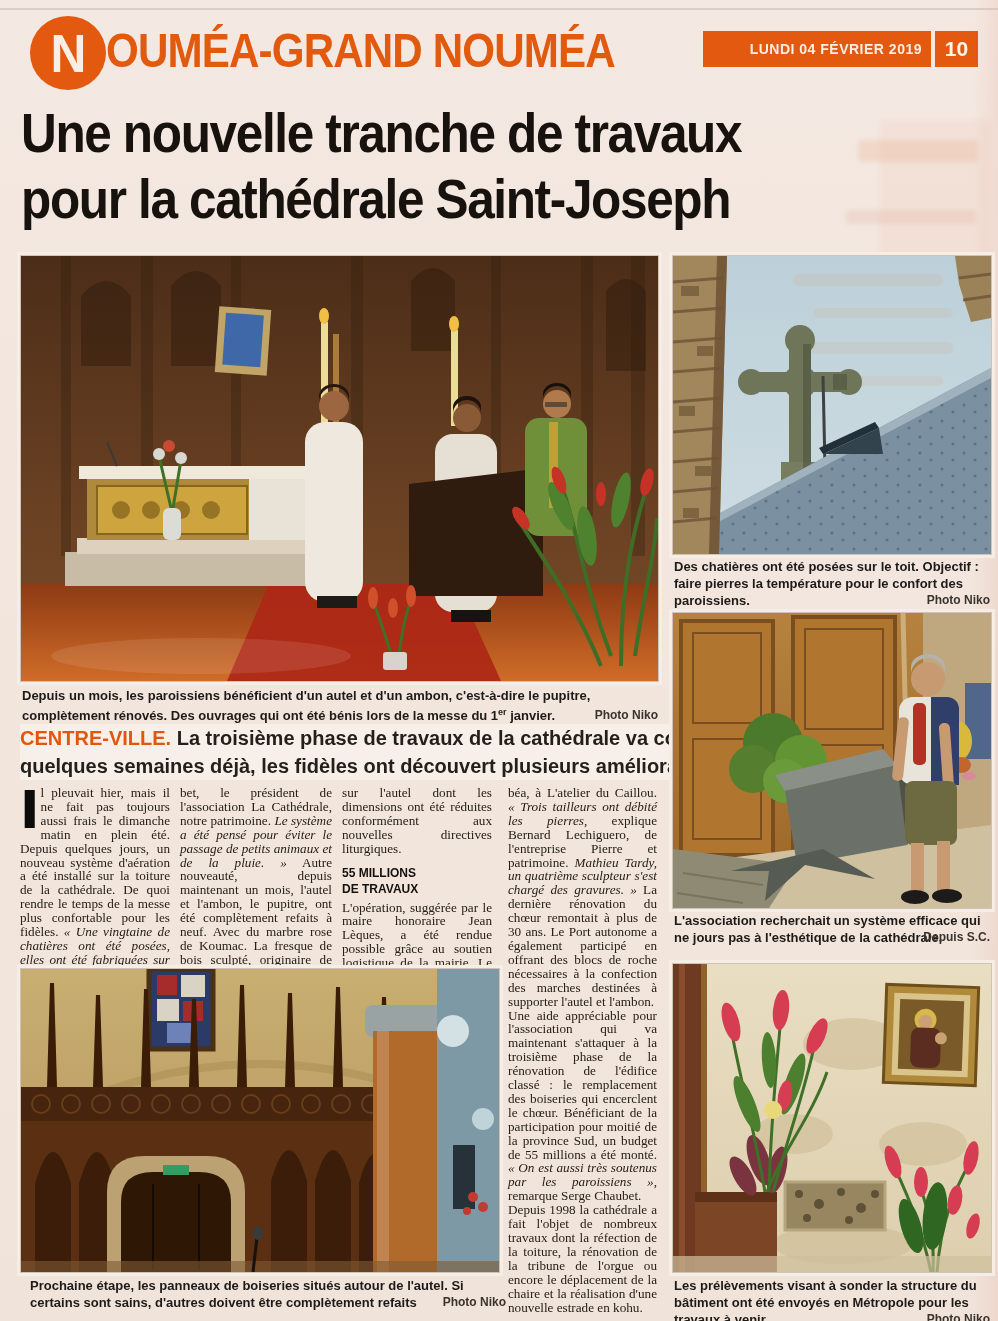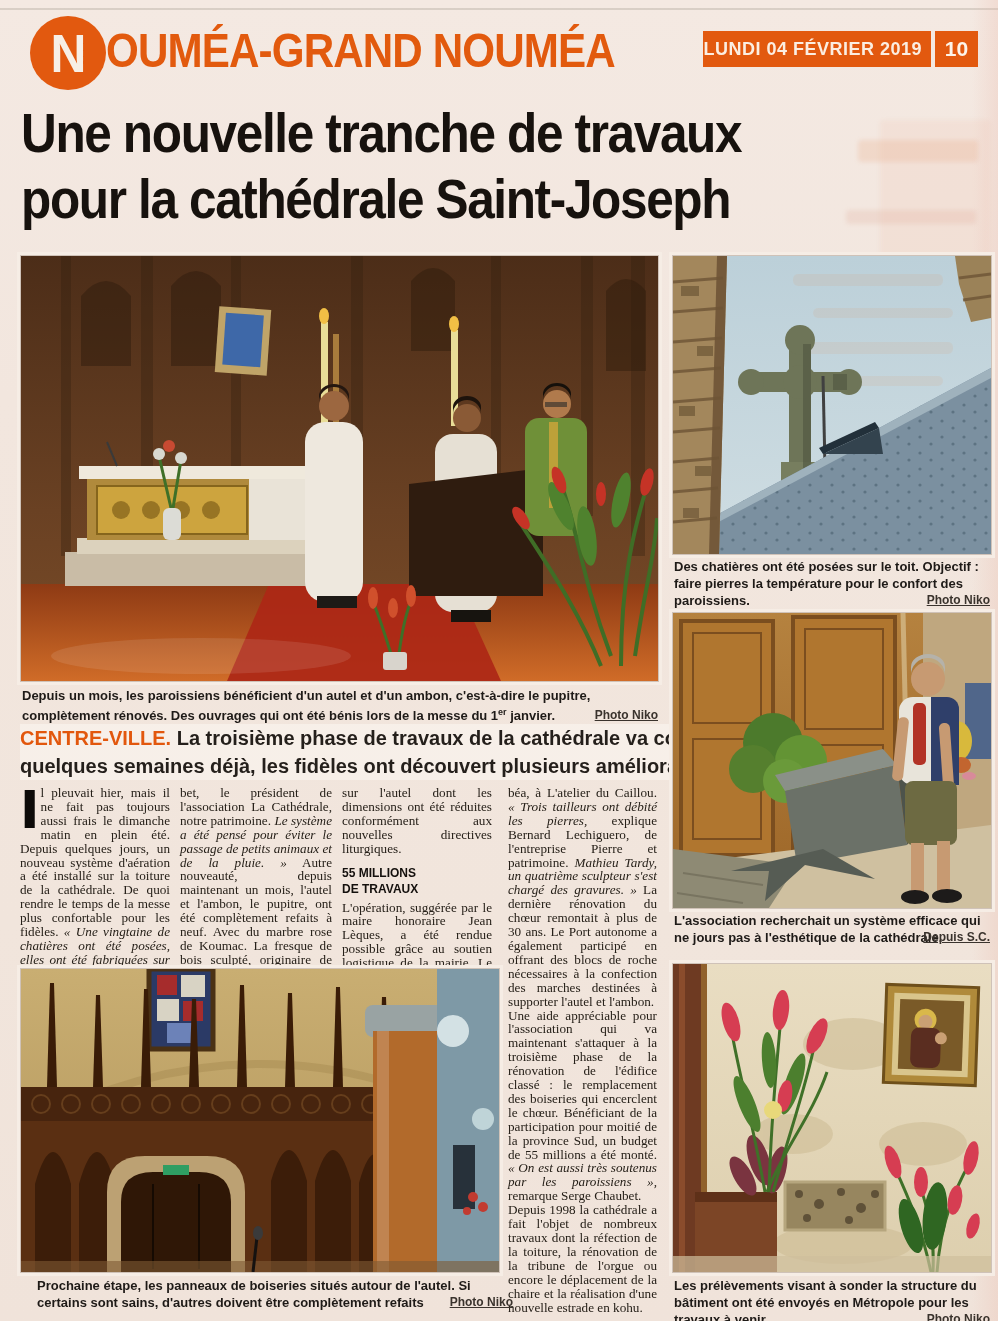--- a/index.html
+++ b/index.html
@@ -13,36 +13,36 @@
   .bleed{position:absolute;filter:blur(2px);border-radius:4px;pointer-events:none;}
 
   
   .logo{position:absolute;left:30px;top:16px;width:76px;height:74px;border-radius:50%;
     background:#e2590f;display:flex;align-items:center;justify-content:center;}
   .logo span{color:#f7efe6;font-weight:bold;font-size:54px;line-height:1;transform:scaleX(.92);}
   .section-title{position:absolute;left:106px;top:22px;font-weight:bold;font-size:49px;color:#e25a0e;
     letter-spacing:-1px;transform:scaleX(.86);transform-origin:left center;white-space:nowrap;}
   .date-bar{position:absolute;left:703px;top:31px;width:228px;height:36px;background:#e2590f;
     display:flex;align-items:center;justify-content:flex-end;padding-right:9px;box-sizing:border-box;}
-  .date-bar span{color:#fbeee2;font-weight:bold;font-size:18px;letter-spacing:.5px;}
+  .date-bar span{color:#fbeee2;font-weight:bold;font-size:14px;letter-spacing:.5px;}
   .page-num{position:absolute;left:935px;top:31px;width:43px;height:36px;background:#e2590f;
     display:flex;align-items:center;justify-content:center;color:#fdf4ea;font-weight:bold;font-size:21px;}
 
   
   .headline{position:absolute;left:21px;top:100px;width:940px;}
   .headline div{font-weight:bold;font-size:55px;line-height:66px;color:#17120e;
     letter-spacing:-1.5px;transform:scaleX(.9);transform-origin:left center;white-space:nowrap;}
 
   
   .photo{position:absolute;border:1px solid #cfc2b8;box-shadow:0 0 0 3px #f6ede5;}
   .photo svg{display:block;}
 
   
   .cap{position:absolute;font-weight:bold;font-size:13px;line-height:17px;color:#1e1a17;}
-  .cap .credit{position:absolute;right:0;bottom:0;font-size:12px;color:#3a332d;text-decoration:underline;}
+  .cap .credit{position:absolute;right:0;bottom:0;font-size:12px;color:#3a332d;}
   .cap sup{font-size:9px;}
 
   
   .intro{position:absolute;left:20px;top:724px;width:958px;font-weight:bold;font-size:20px;line-height:28px;
     background:rgba(252,248,243,.55);}
   .intro .kicker{color:#e2570d;}
 
   
   .col{position:absolute;top:786px;font-family:"Liberation Serif",serif;font-size:13.2px;line-height:13.9px;
     text-align:justify;color:#262019;}
@@ -289,21 +289,21 @@
           <circle cx="452" cy="228" r="5"></circle>
           <circle cx="462" cy="238" r="5"></circle>
           <circle cx="446" cy="242" r="4"></circle>
         </g>
       <rect y="292" width="478" height="11" fill="#7e5a33" opacity=".6"></rect>
       <line x1="232" y1="303" x2="236" y2="268" stroke="#151210" stroke-width="3"></line>
       <ellipse cx="237" cy="264" rx="5" ry="7" fill="#3a3a3a"></ellipse>
     </svg>
   </div>
 
-  <div class="cap" style="left:37px;top:1277px;width:476px;">
+  <div class="cap" style="left:30px;top:1277px;width:476px;">
     <span>Prochaine étape, les panneaux de boiseries situés autour de l'autel. Si certains sont sains, d'autres doivent être complètement refaits</span>
     <span class="credit">Photo Niko</span>
   </div>
 
   <div class="photo" style="left:672px;top:255px;width:318px;height:298px;">
     <svg width="318" height="298" viewBox="0 0 318 298" preserveAspectRatio="none">
       <defs>
         <linearGradient id="skyg" x1="0" y1="0" x2="0" y2="1">
           <stop offset="0" stop-color="#bcd0d9"></stop>
             <stop offset="1" stop-color="#cfdde2"></stop>

